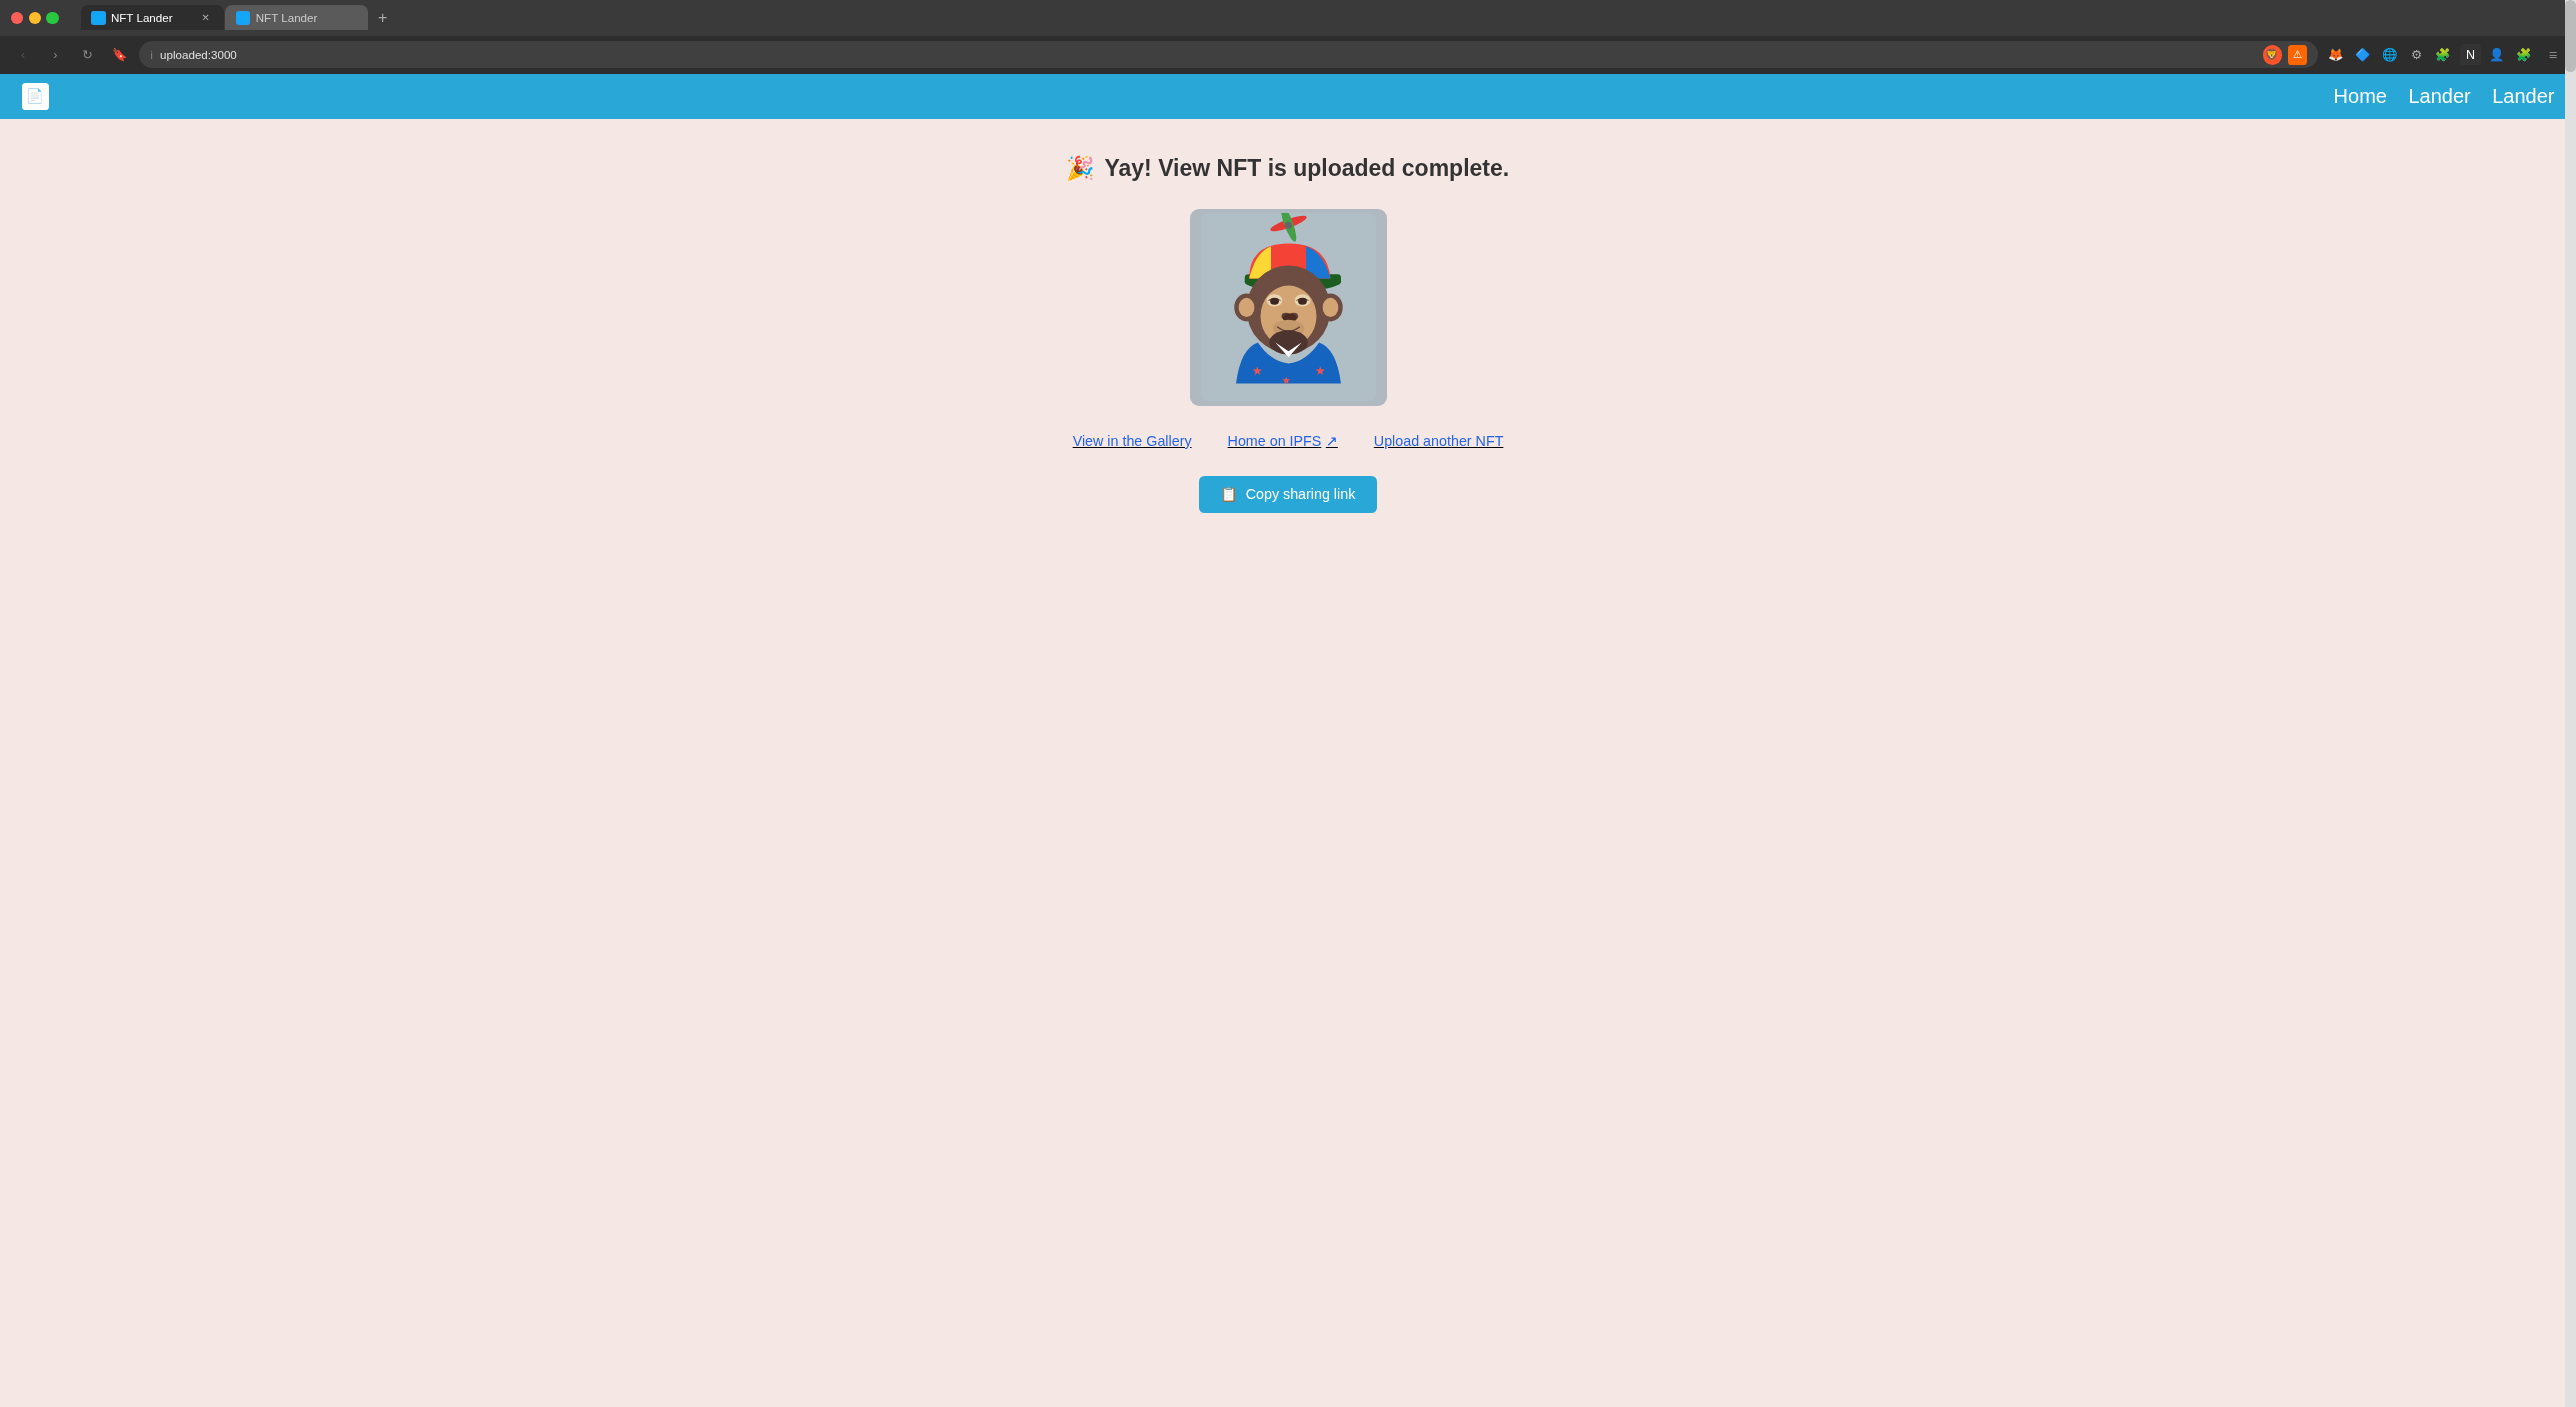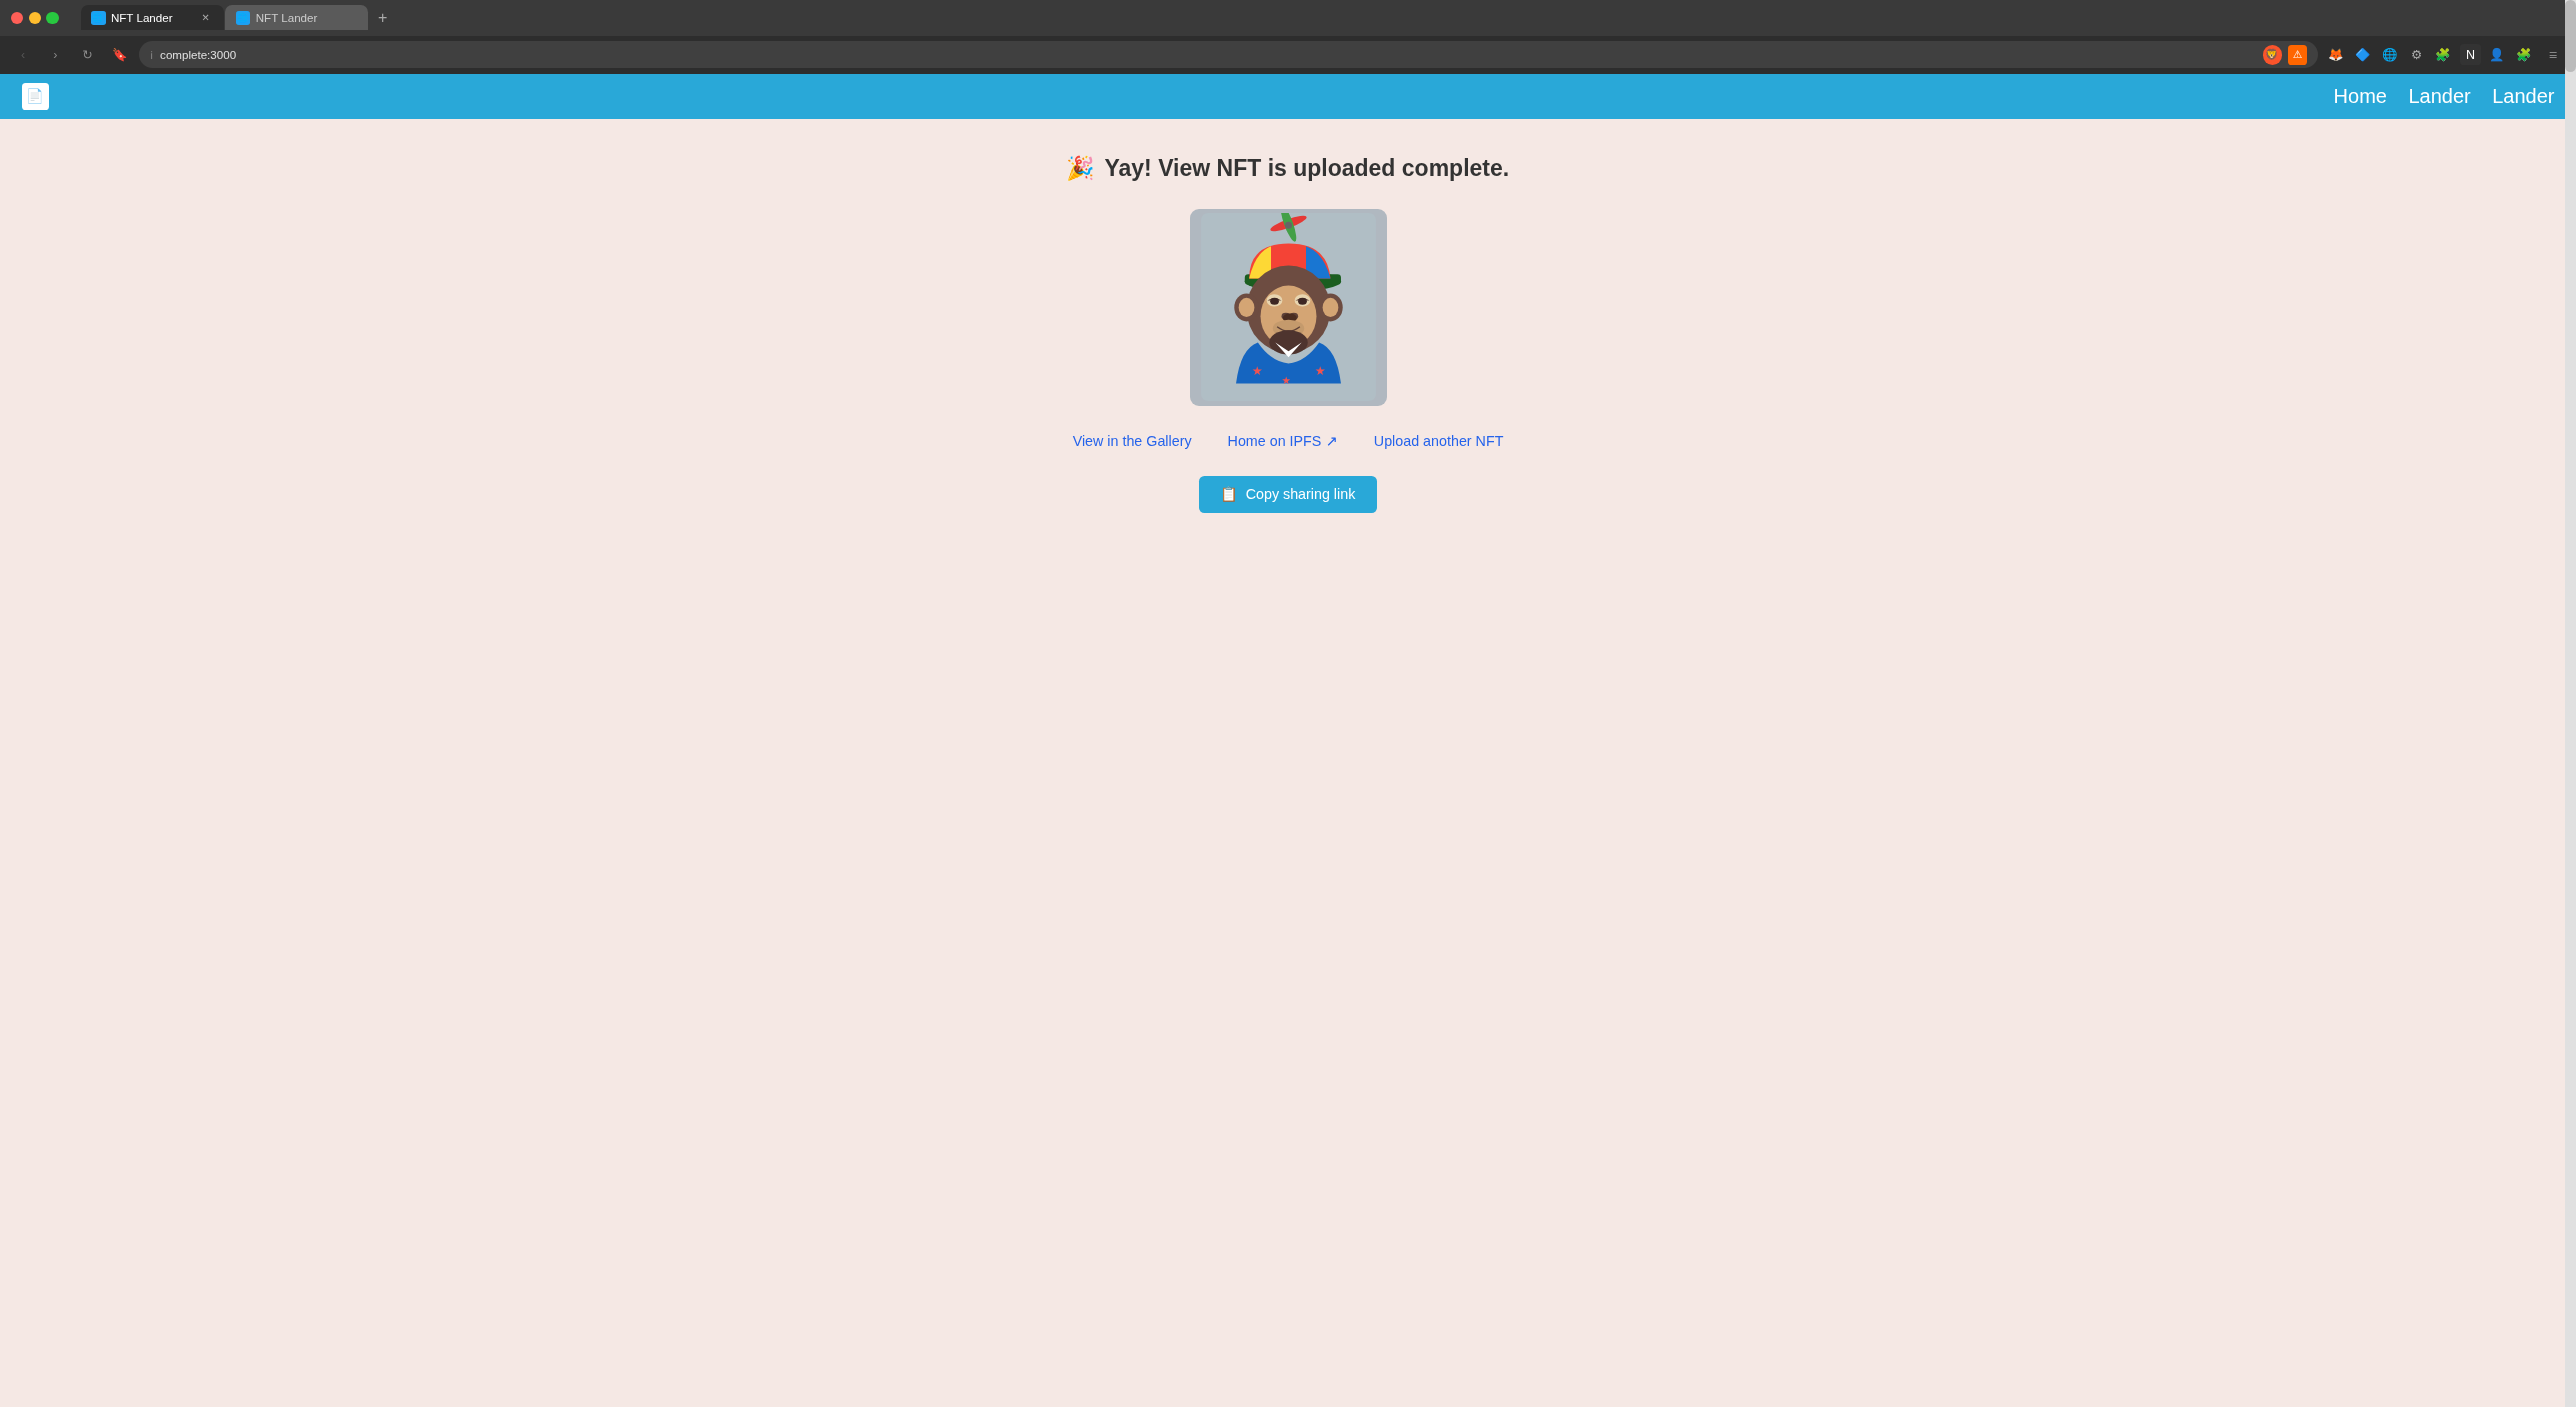--- a/index.html
+++ b/index.html
@@ -282,20 +282,21 @@
     .nft-monkey-svg {
       width: 179px;
       height: 188px;
     }
 
     .action-links {
       display: flex;
       align-items: center;
       gap: 36px;
       margin-bottom: 27px;
+      text-decoration: underline;
     }
 
     .action-link {
       color: #2563eb;
       font-size: 14.3px;
       text-decoration: none;
       cursor: pointer;
       display: flex;
       align-items: center;
       gap: 4.5px;
@@ -363,21 +364,21 @@
       <span>›</span>
     </div>
     <div class="nav-btn">
       <span>↻</span>
     </div>
     <div class="bookmark-btn">
       <span>🔖</span>
     </div>
     <div class="address-bar">
       <span class="address-bar-lock">ℹ</span>
-      <span class="address-bar-url">complete:3000</span>
+      <span class="address-bar-url">uploaded:3000</span>
       <div class="address-bar-actions">
         <div class="addr-icon brave-lion">🦁</div>
         <div class="addr-icon brave-shield">⚠</div>
       </div>
     </div>
     <div class="toolbar-extensions">
       <div class="ext-icon">🦊</div>
       <div class="ext-icon">🔷</div>
       <div class="ext-icon">🌐</div>
       <div class="ext-icon">⚙</div>

